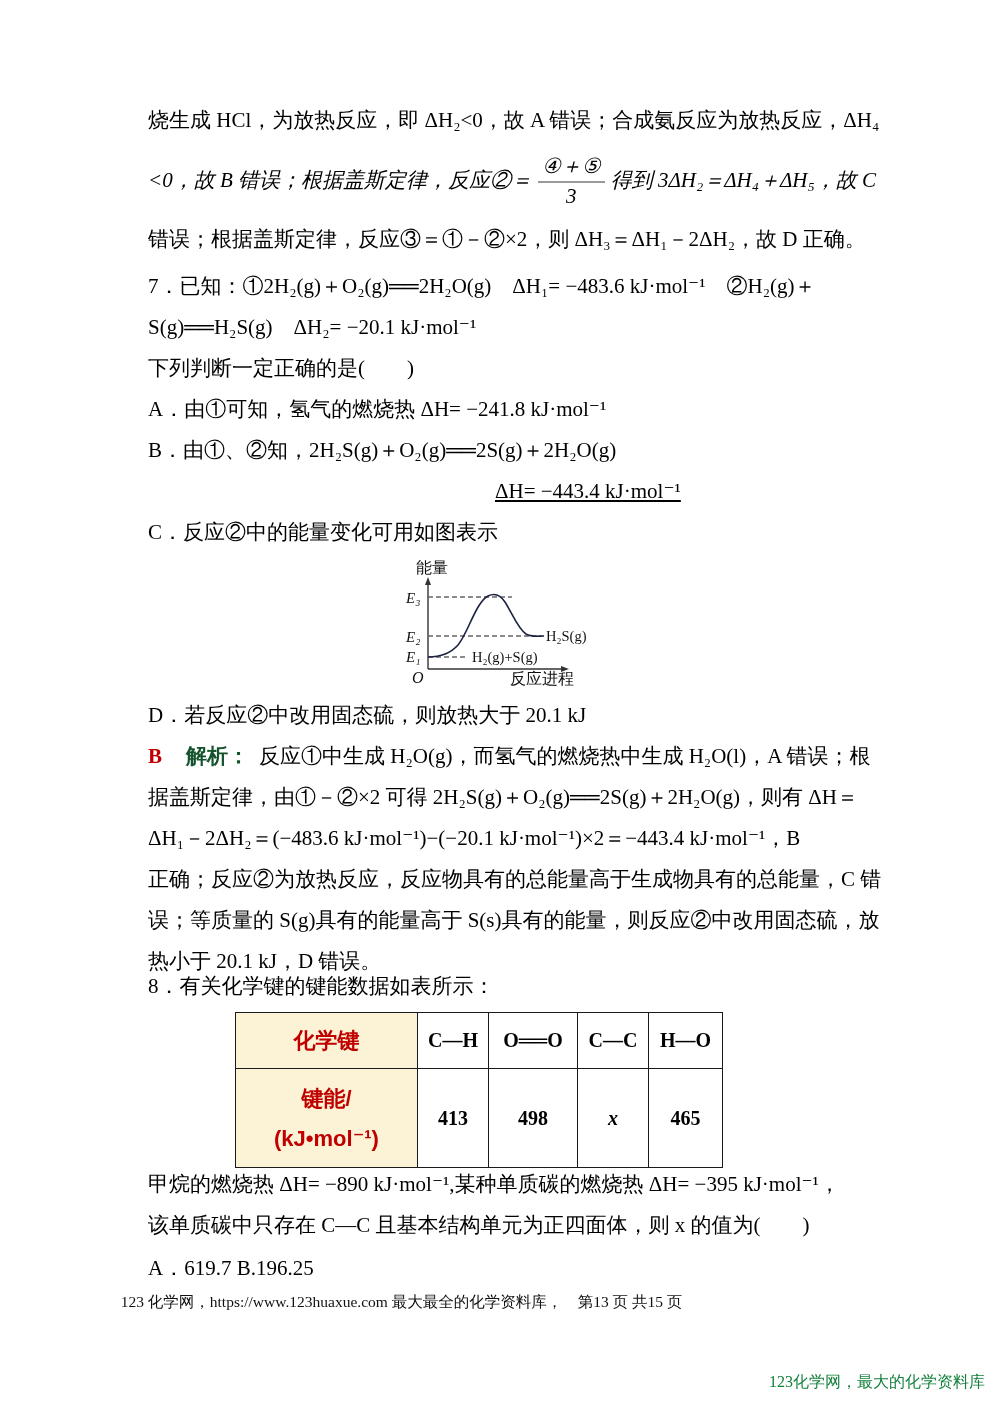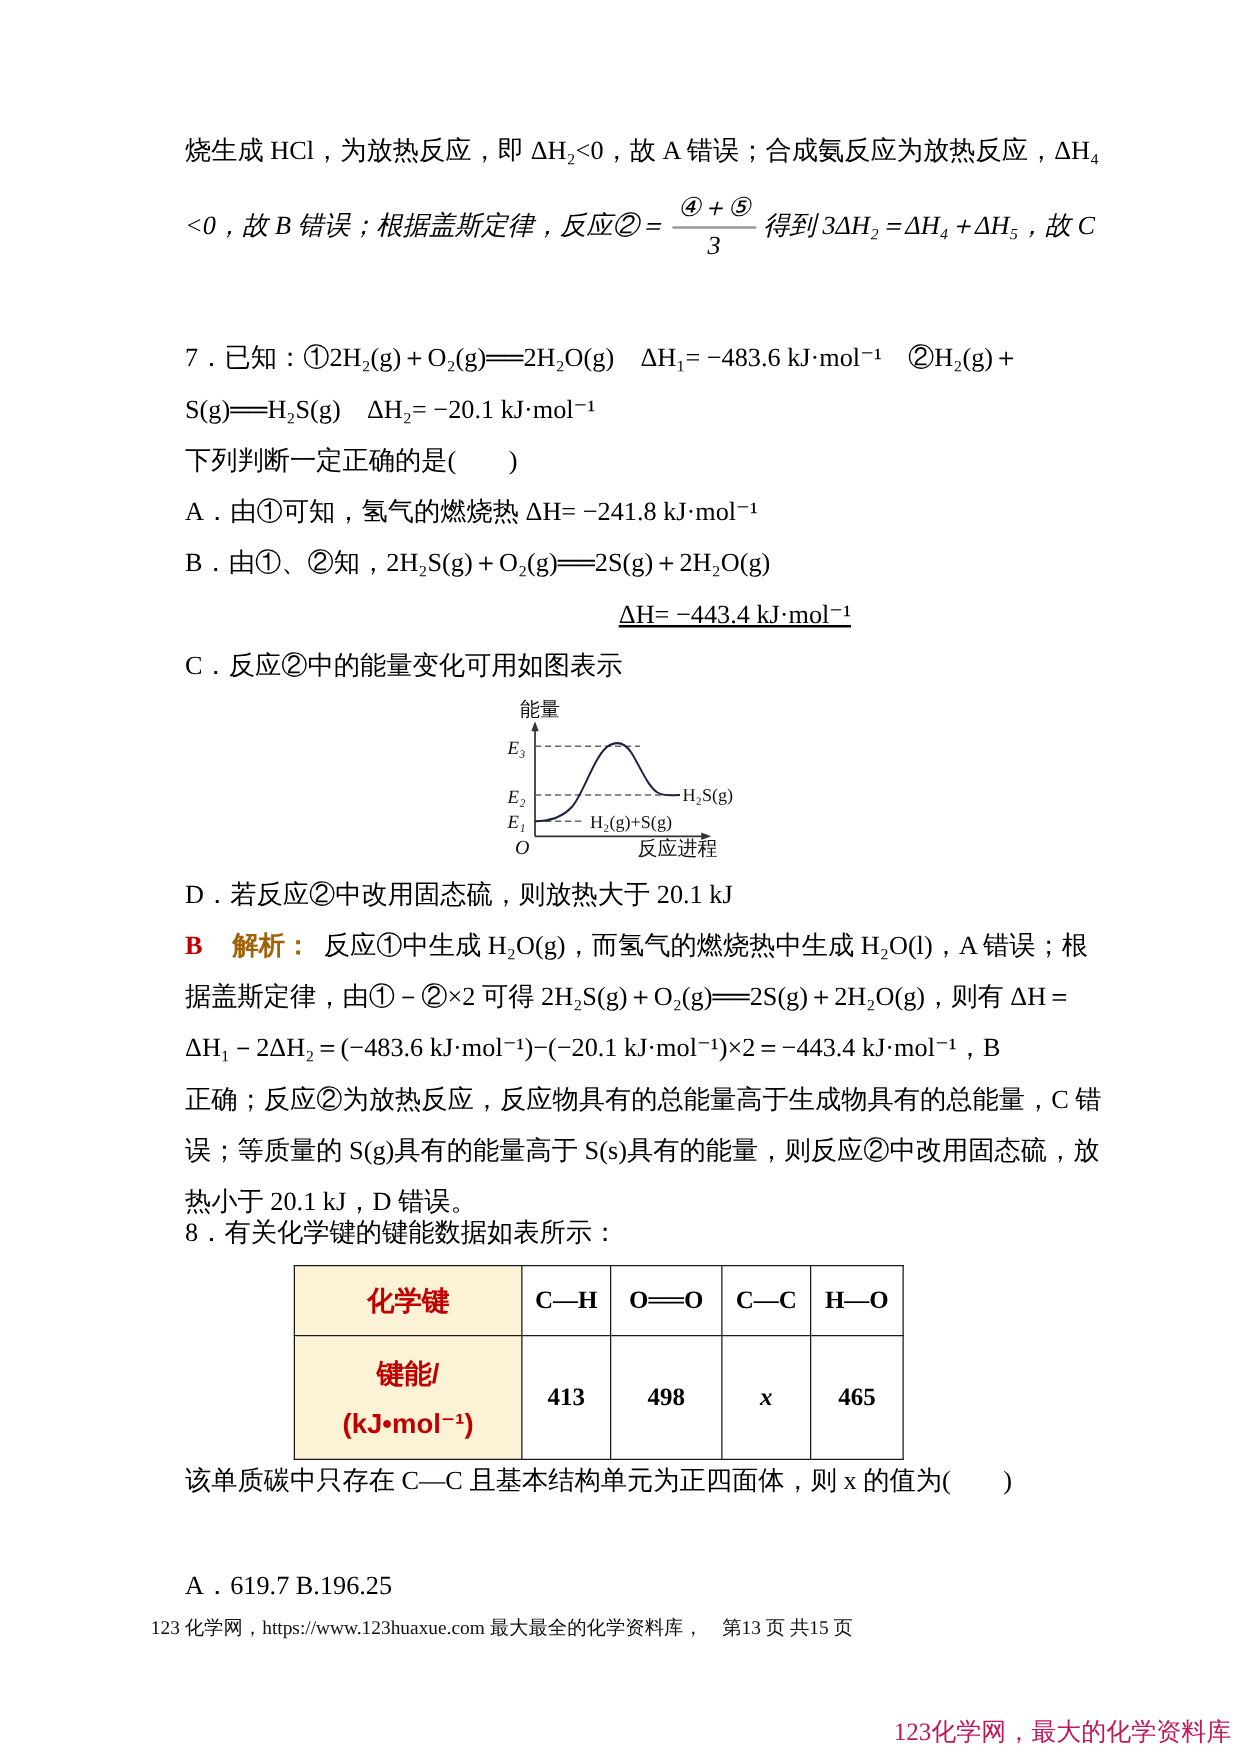--- a/index.html
+++ b/index.html
@@ -9,21 +9,21 @@
     overflow:hidden;
   }
   .blk {position:absolute; left:148px; width:710px; font-size:21px;}
   .line {line-height:41px; height:41px; white-space:nowrap;}
   .frac-line {display:flex; align-items:center; height:78px; white-space:nowrap;font-style:italic;}
   .frac {display:inline-block; text-align:center; vertical-align:middle; margin:0 6px;}
   .frac .num {display:block; padding:0 4px 1px;}
   .frac .den {display:block; border-top:2px solid #9a9a9a; padding-top:1px;}
   .indent-dh {margin-left:347px;text-decoration:underline;}
   .ans-letter {color:#c00000; font-weight:bold; margin-right:24px;}
-  .ans-label {color:#a16207; font-weight:bold; margin-right:10px;}
+  .ans-label {color:#14532d; font-weight:bold; margin-right:10px;}
   
   .diagram-wrap {position:absolute; left:404px; top:556px; width:195px; height:134px;}
   .axis {stroke:#333; stroke-width:1.4; fill:none;}
   .dash {stroke:#666; stroke-width:1.3; stroke-dasharray:5,3; fill:none;}
   .curve {stroke:#1c2340; stroke-width:1.6; fill:none;}
   .dlabel {font-size:16px; fill:#111; font-family:"Liberation Serif","DejaVu Serif",serif;}
   .elabel {font-size:15px; font-style:italic; fill:#111;}
   .slabel {font-size:14.5px; fill:#111;}
   .italic {font-style:italic;}
   
@@ -31,37 +31,38 @@
   .bond-table td {
     border:1.7px solid #1a1a1a; text-align:center; vertical-align:middle;
     font-size:20px; font-weight:bold; background:#ffffff; padding:0;
   }
   .bond-table .label-cell {
     background:#fcf2d5; color:#c00000;
     font-family:"Liberation Sans","DejaVu Sans",sans-serif; font-size:22px;
   }
   .bond-table .r2 .label-cell .l1 {margin-bottom:12px;}
   .footer {position:absolute; top:1292px; left:0; width:803px; text-align:center; font-size:15.5px; color:#111;}
-  .watermark {position:absolute; top:1372px; right:8px; font-size:20px; color:#be185d;}
+  .watermark {position:absolute; top:1372px; right:8px; font-size:16px; color:#15803d;}
 </style>
 </head>
 <body>
 
 <div class="page">
 
   <section class="blk" style="top:100px;">
     <div class="line">烧生成 HCl，为放热反应，即 ΔH₂&lt;0，故 A 错误；合成氨反应为放热反应，ΔH₄</div>
     <div class="frac-line">
       <span>&lt;0，故 B 错误；根据盖斯定律，反应②＝</span>
       <span class="frac">
         <span class="num">④＋⑤</span>
         <span class="den">3</span>
       </span>
       <span>得到 3ΔH₂＝ΔH₄＋ΔH₅，故 C</span>
     </div>
+    <div class="line">错误；根据盖斯定律，反应③＝①－②×2，则 ΔH₃＝ΔH₁－2ΔH₂，故 D 正确。</div>
   </section>
 
   <section class="blk" style="top:266px;">
     <div class="line">7．已知：①2H₂(g)＋O₂(g)══2H₂O(g)　ΔH₁= −483.6 kJ·mol⁻¹　②H₂(g)＋</div>
     <div class="line">S(g)══H₂S(g)　ΔH₂= −20.1 kJ·mol⁻¹</div>
     <div class="line">下列判断一定正确的是(　　)</div>
     <div class="line">A．由①可知，氢气的燃烧热 ΔH= −241.8 kJ·mol⁻¹</div>
     <div class="line">B．由①、②知，2H₂S(g)＋O₂(g)══2S(g)＋2H₂O(g)</div>
     <div class="line indent-dh">ΔH= −443.4 kJ·mol⁻¹</div>
     <div class="line">C．反应②中的能量变化可用如图表示</div>
@@ -130,20 +131,21 @@
       </td>
       <td>413</td>
       <td>498</td>
       <td class="italic">x</td>
       <td>465</td>
     </tr>
   </tbody>
     </table>
 
   <section class="blk" style="top:1164px;">
+    <div class="line">甲烷的燃烧热 ΔH= −890 kJ·mol⁻¹,某种单质碳的燃烧热 ΔH= −395 kJ·mol⁻¹，</div>
     <div class="line">该单质碳中只存在 C—C 且基本结构单元为正四面体，则 x 的值为(　　)</div>
   </section>
 
   <section class="blk" style="top:1248px;">
     <div class="line">
       <span>A．619.7</span>
       <span style="display:inline-block; ">B.196.25</span>
     </div>
   </section>
 

